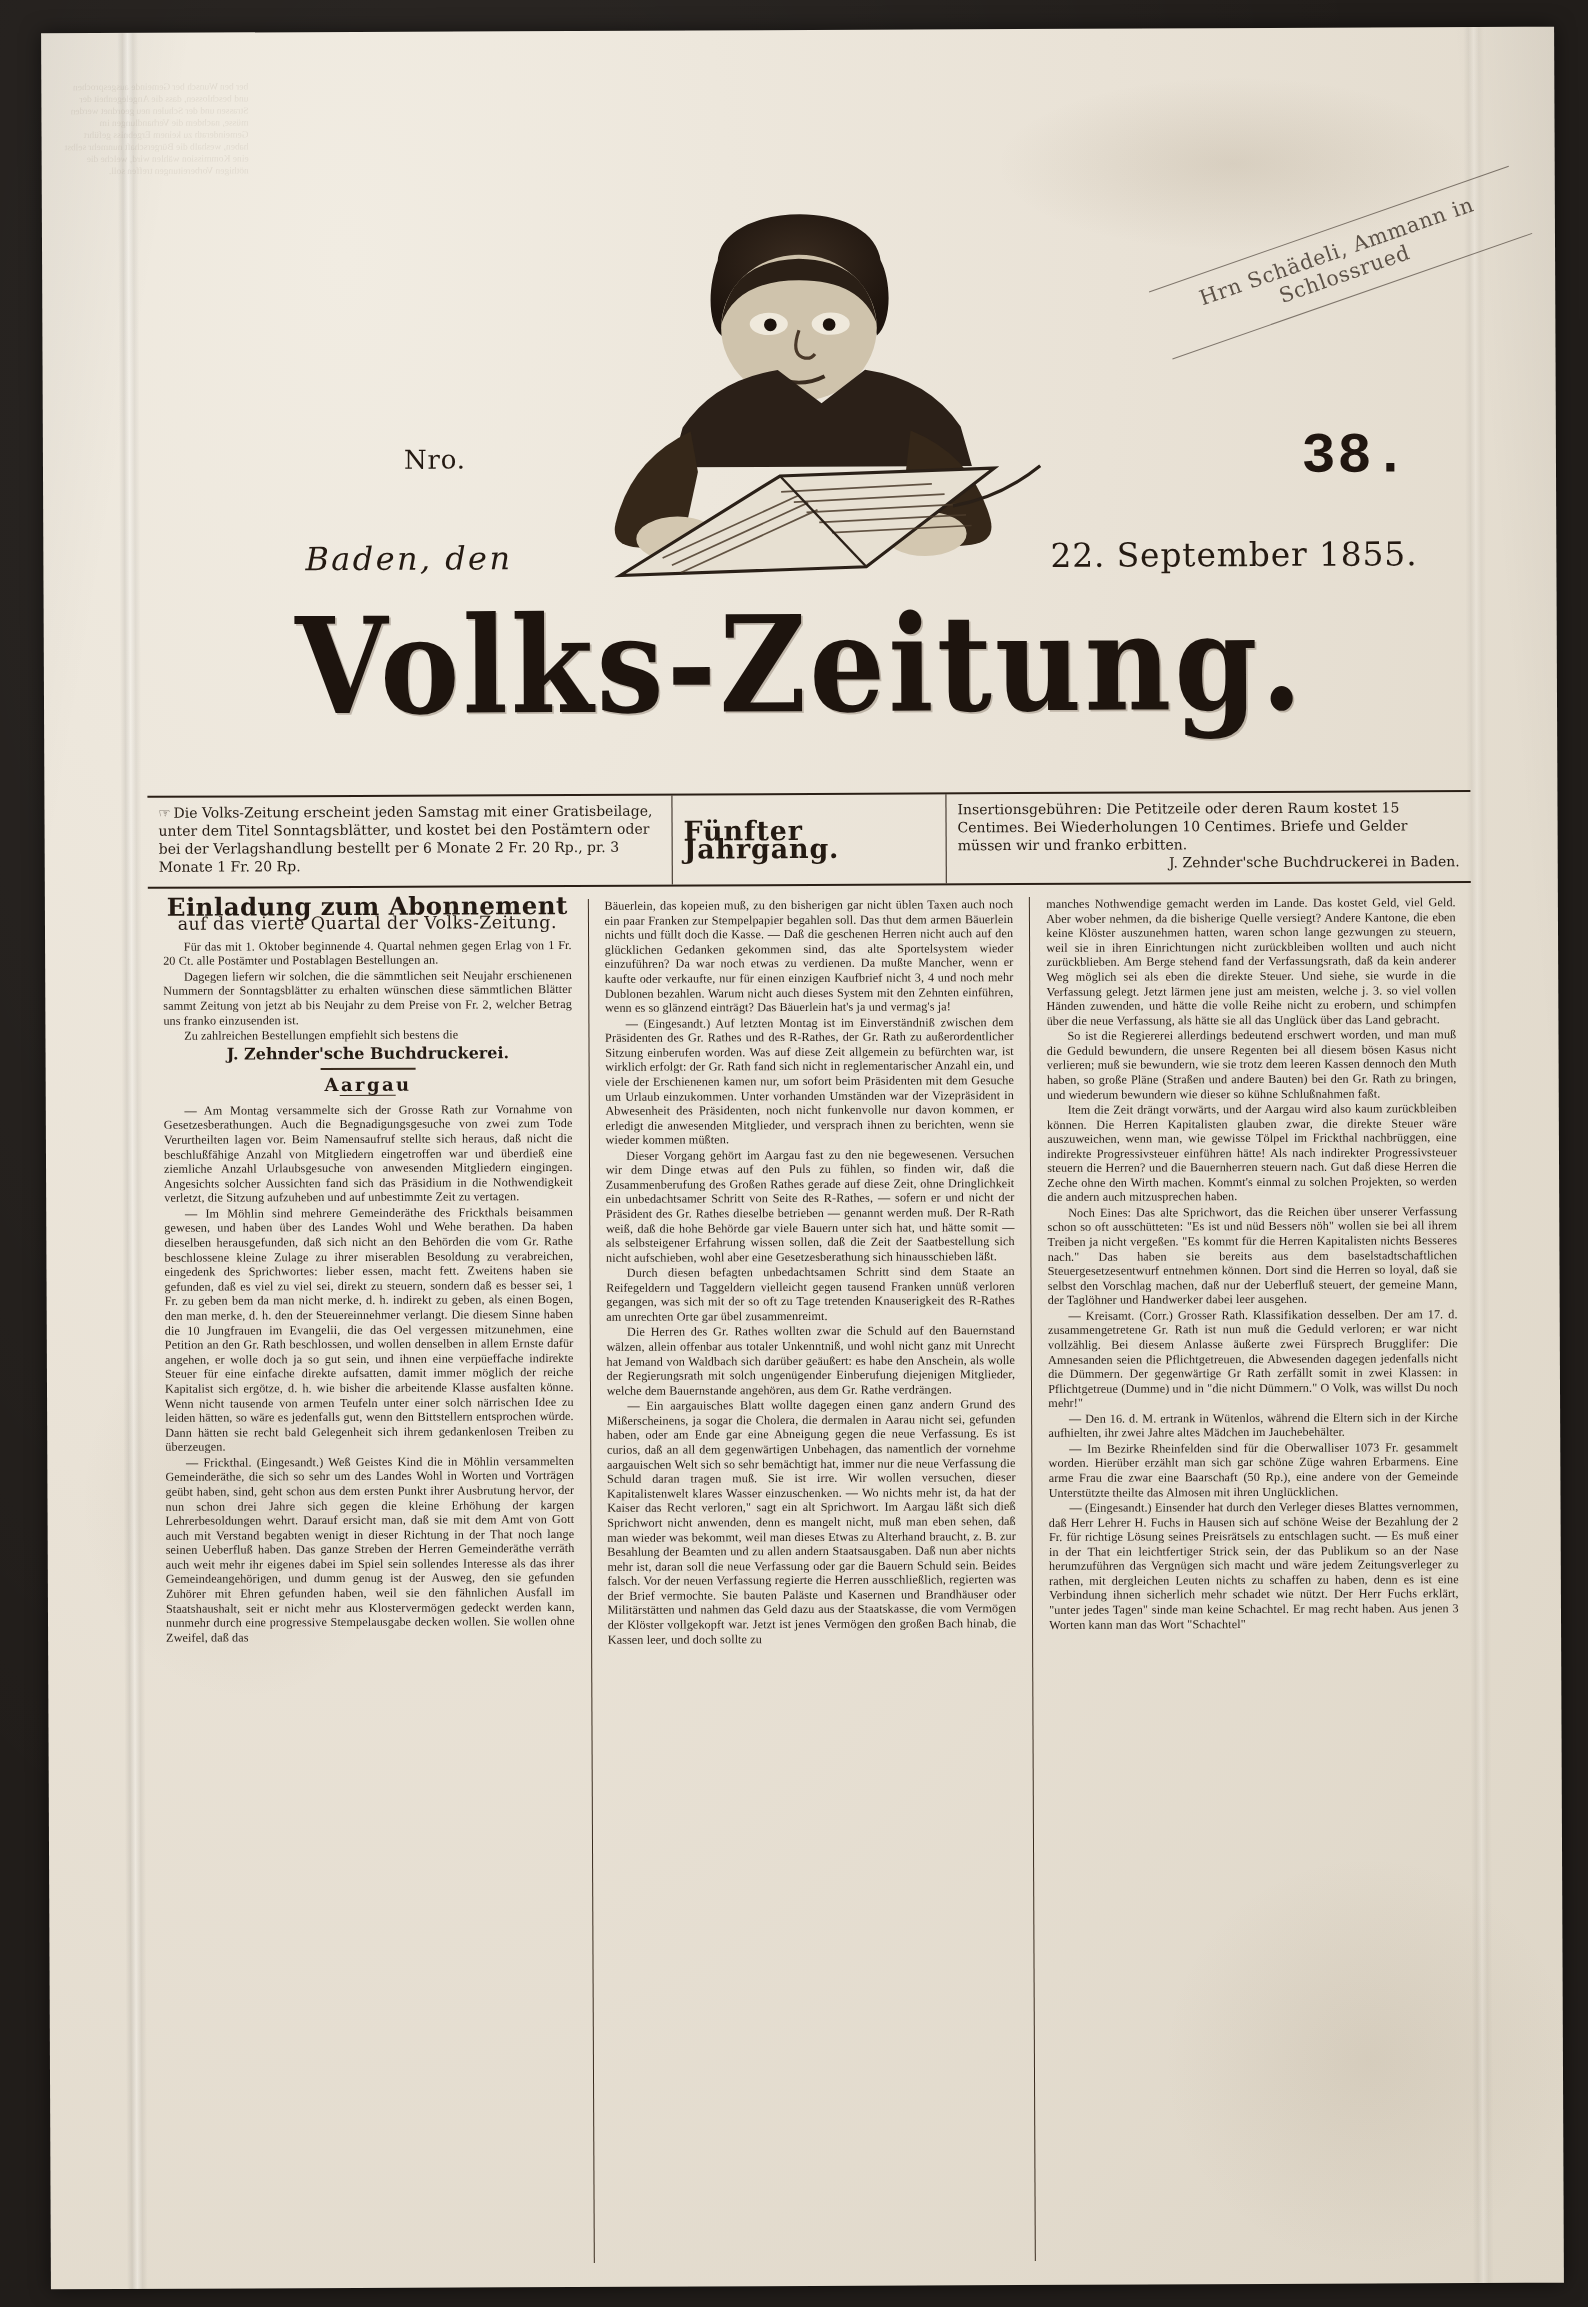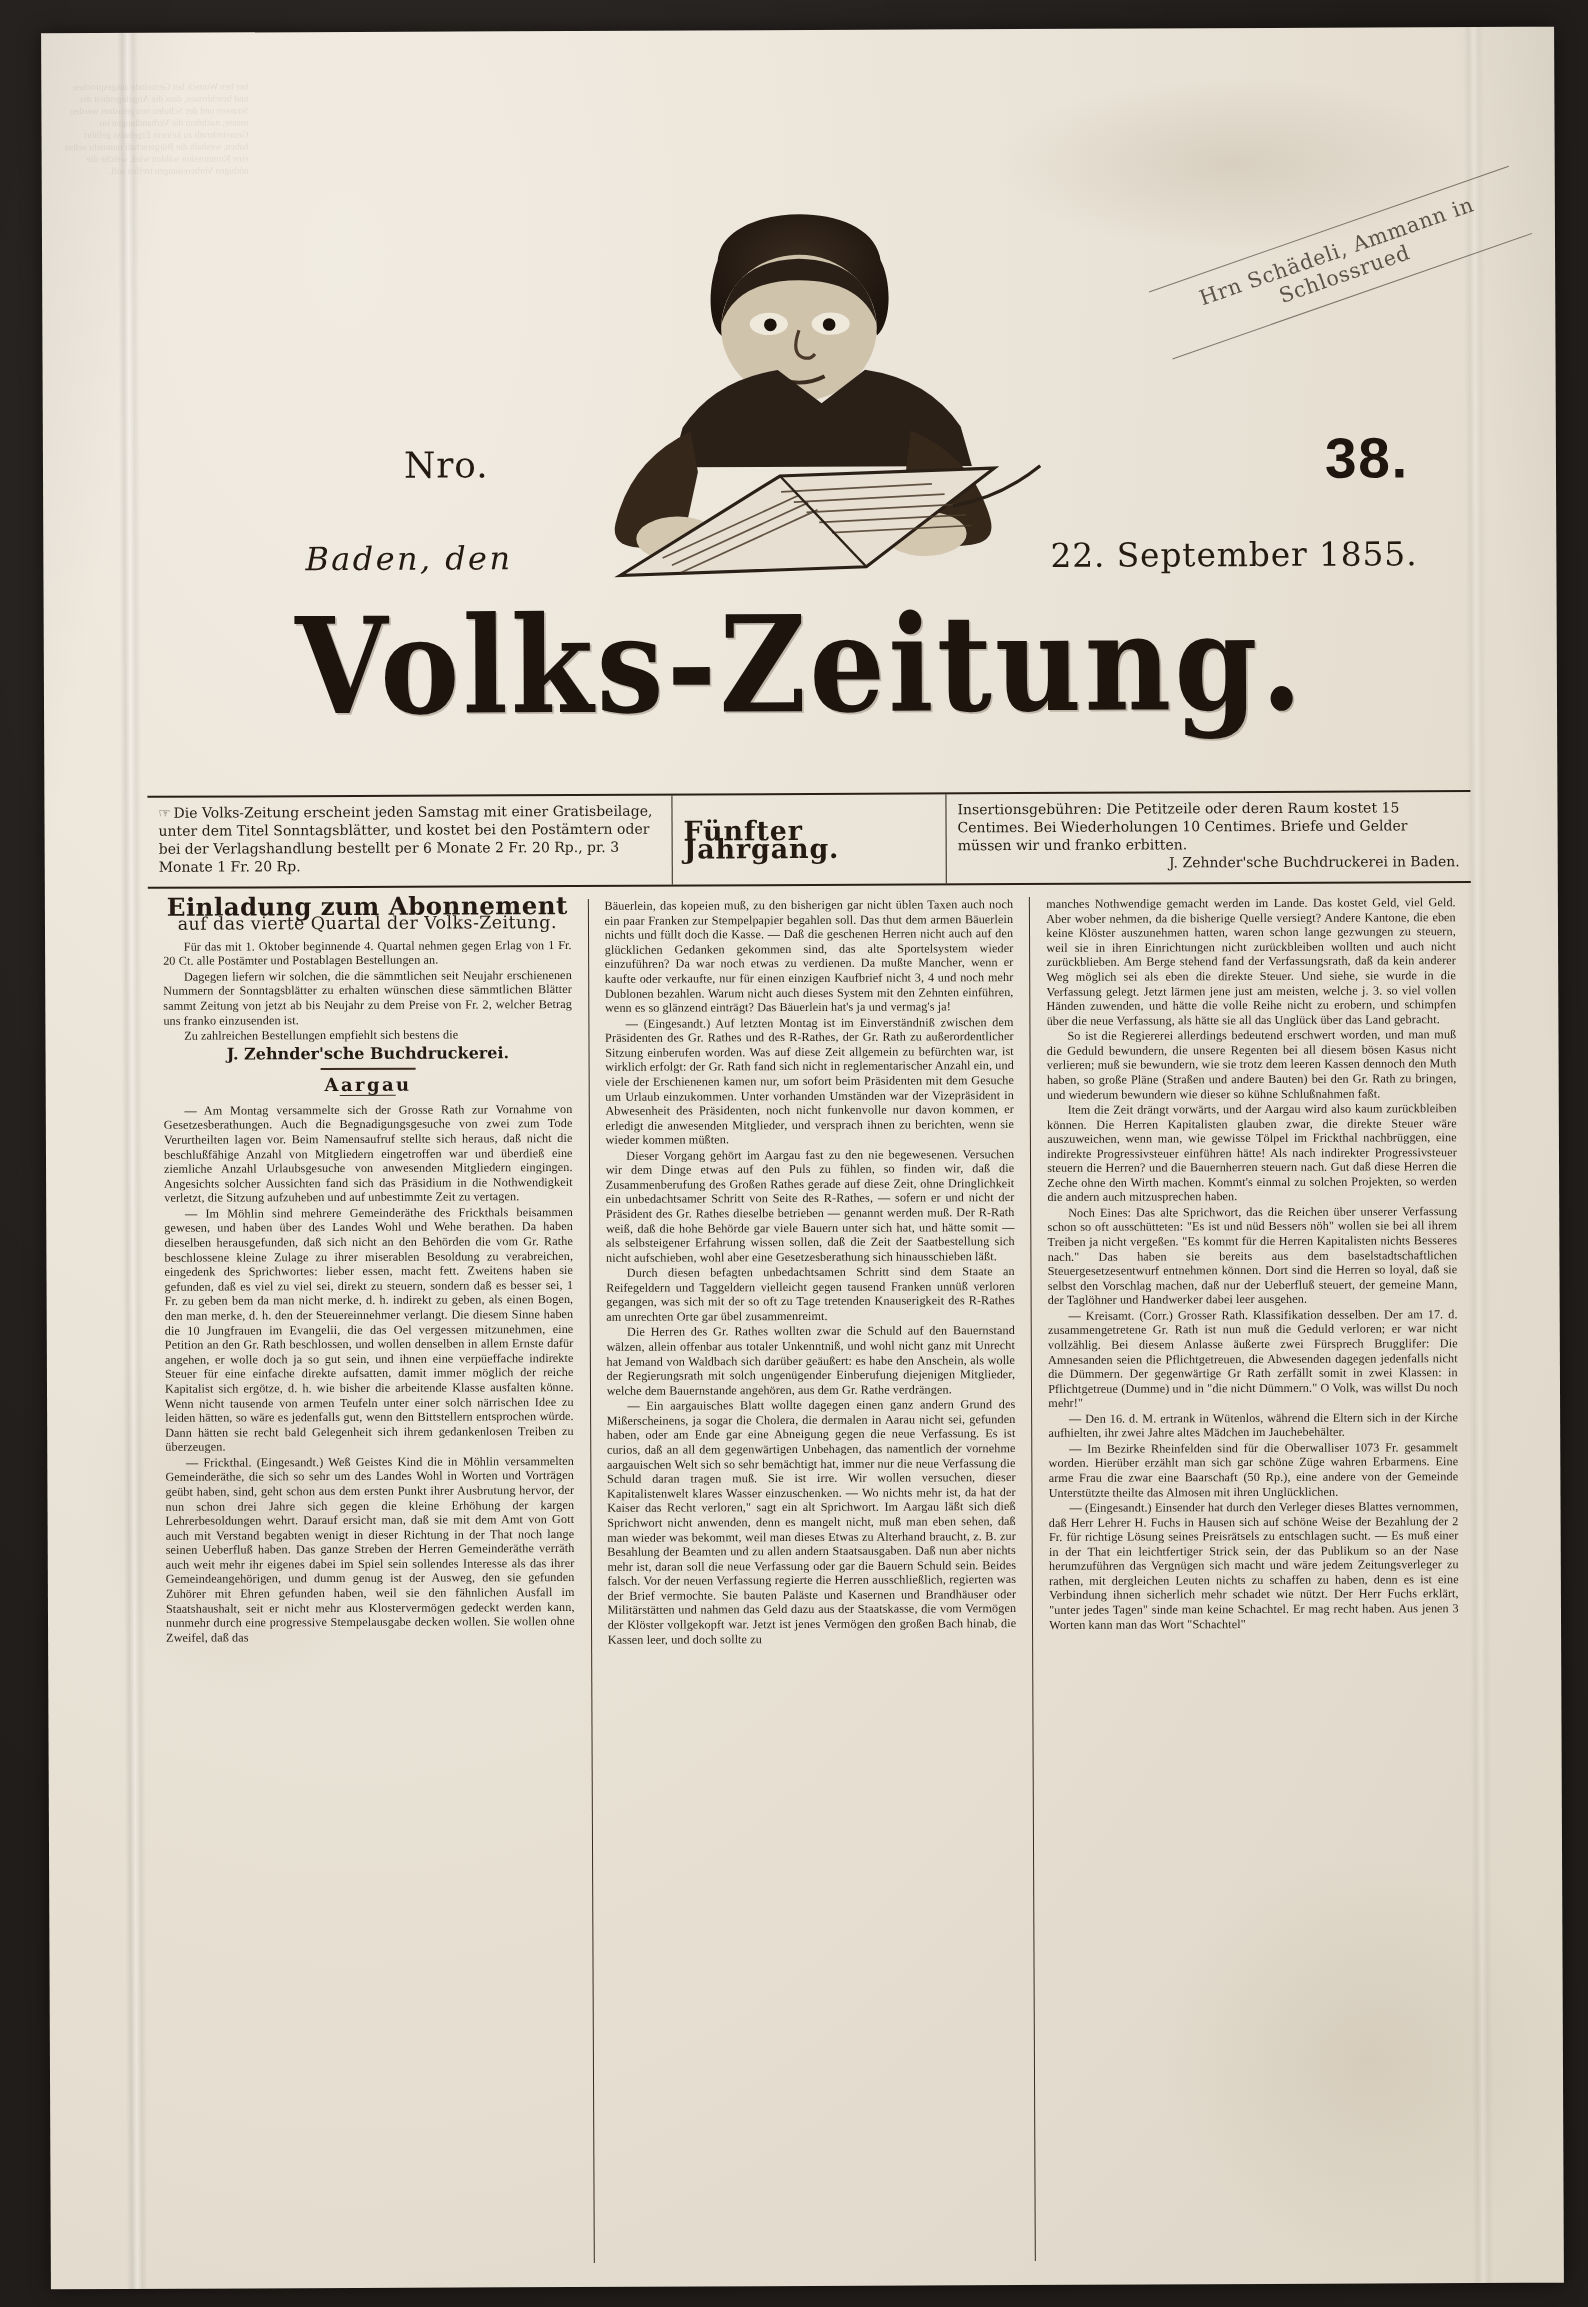--- a/index.html
+++ b/index.html
@@ -74,29 +74,29 @@
     left: 477px;
     top: 135px;
     width: 556px;
     height: 413px;
   }
   .nro {
     position: absolute;
     left: 361px;
     top: 413px;
     font-family: "DejaVu Serif", serif;
-    font-size: 36px;
+    font-size: 26px;
     letter-spacing: 0.8px;
     color: #241a12;
   }
   .issue-number {
     position: absolute;
     right: 147px;
     top: 397px;
-    font-family: Liberation Sans, sans-serif;
+    font-family: Liberation Mono, monospace;
     font-weight: bold;
     font-size: 57px;
     letter-spacing: 1.6px;
     color: #201610;
   }
   .place-line {
     position: absolute;
     left: 262px;
     top: 508px;
     font-family: "DejaVu Serif", serif;

